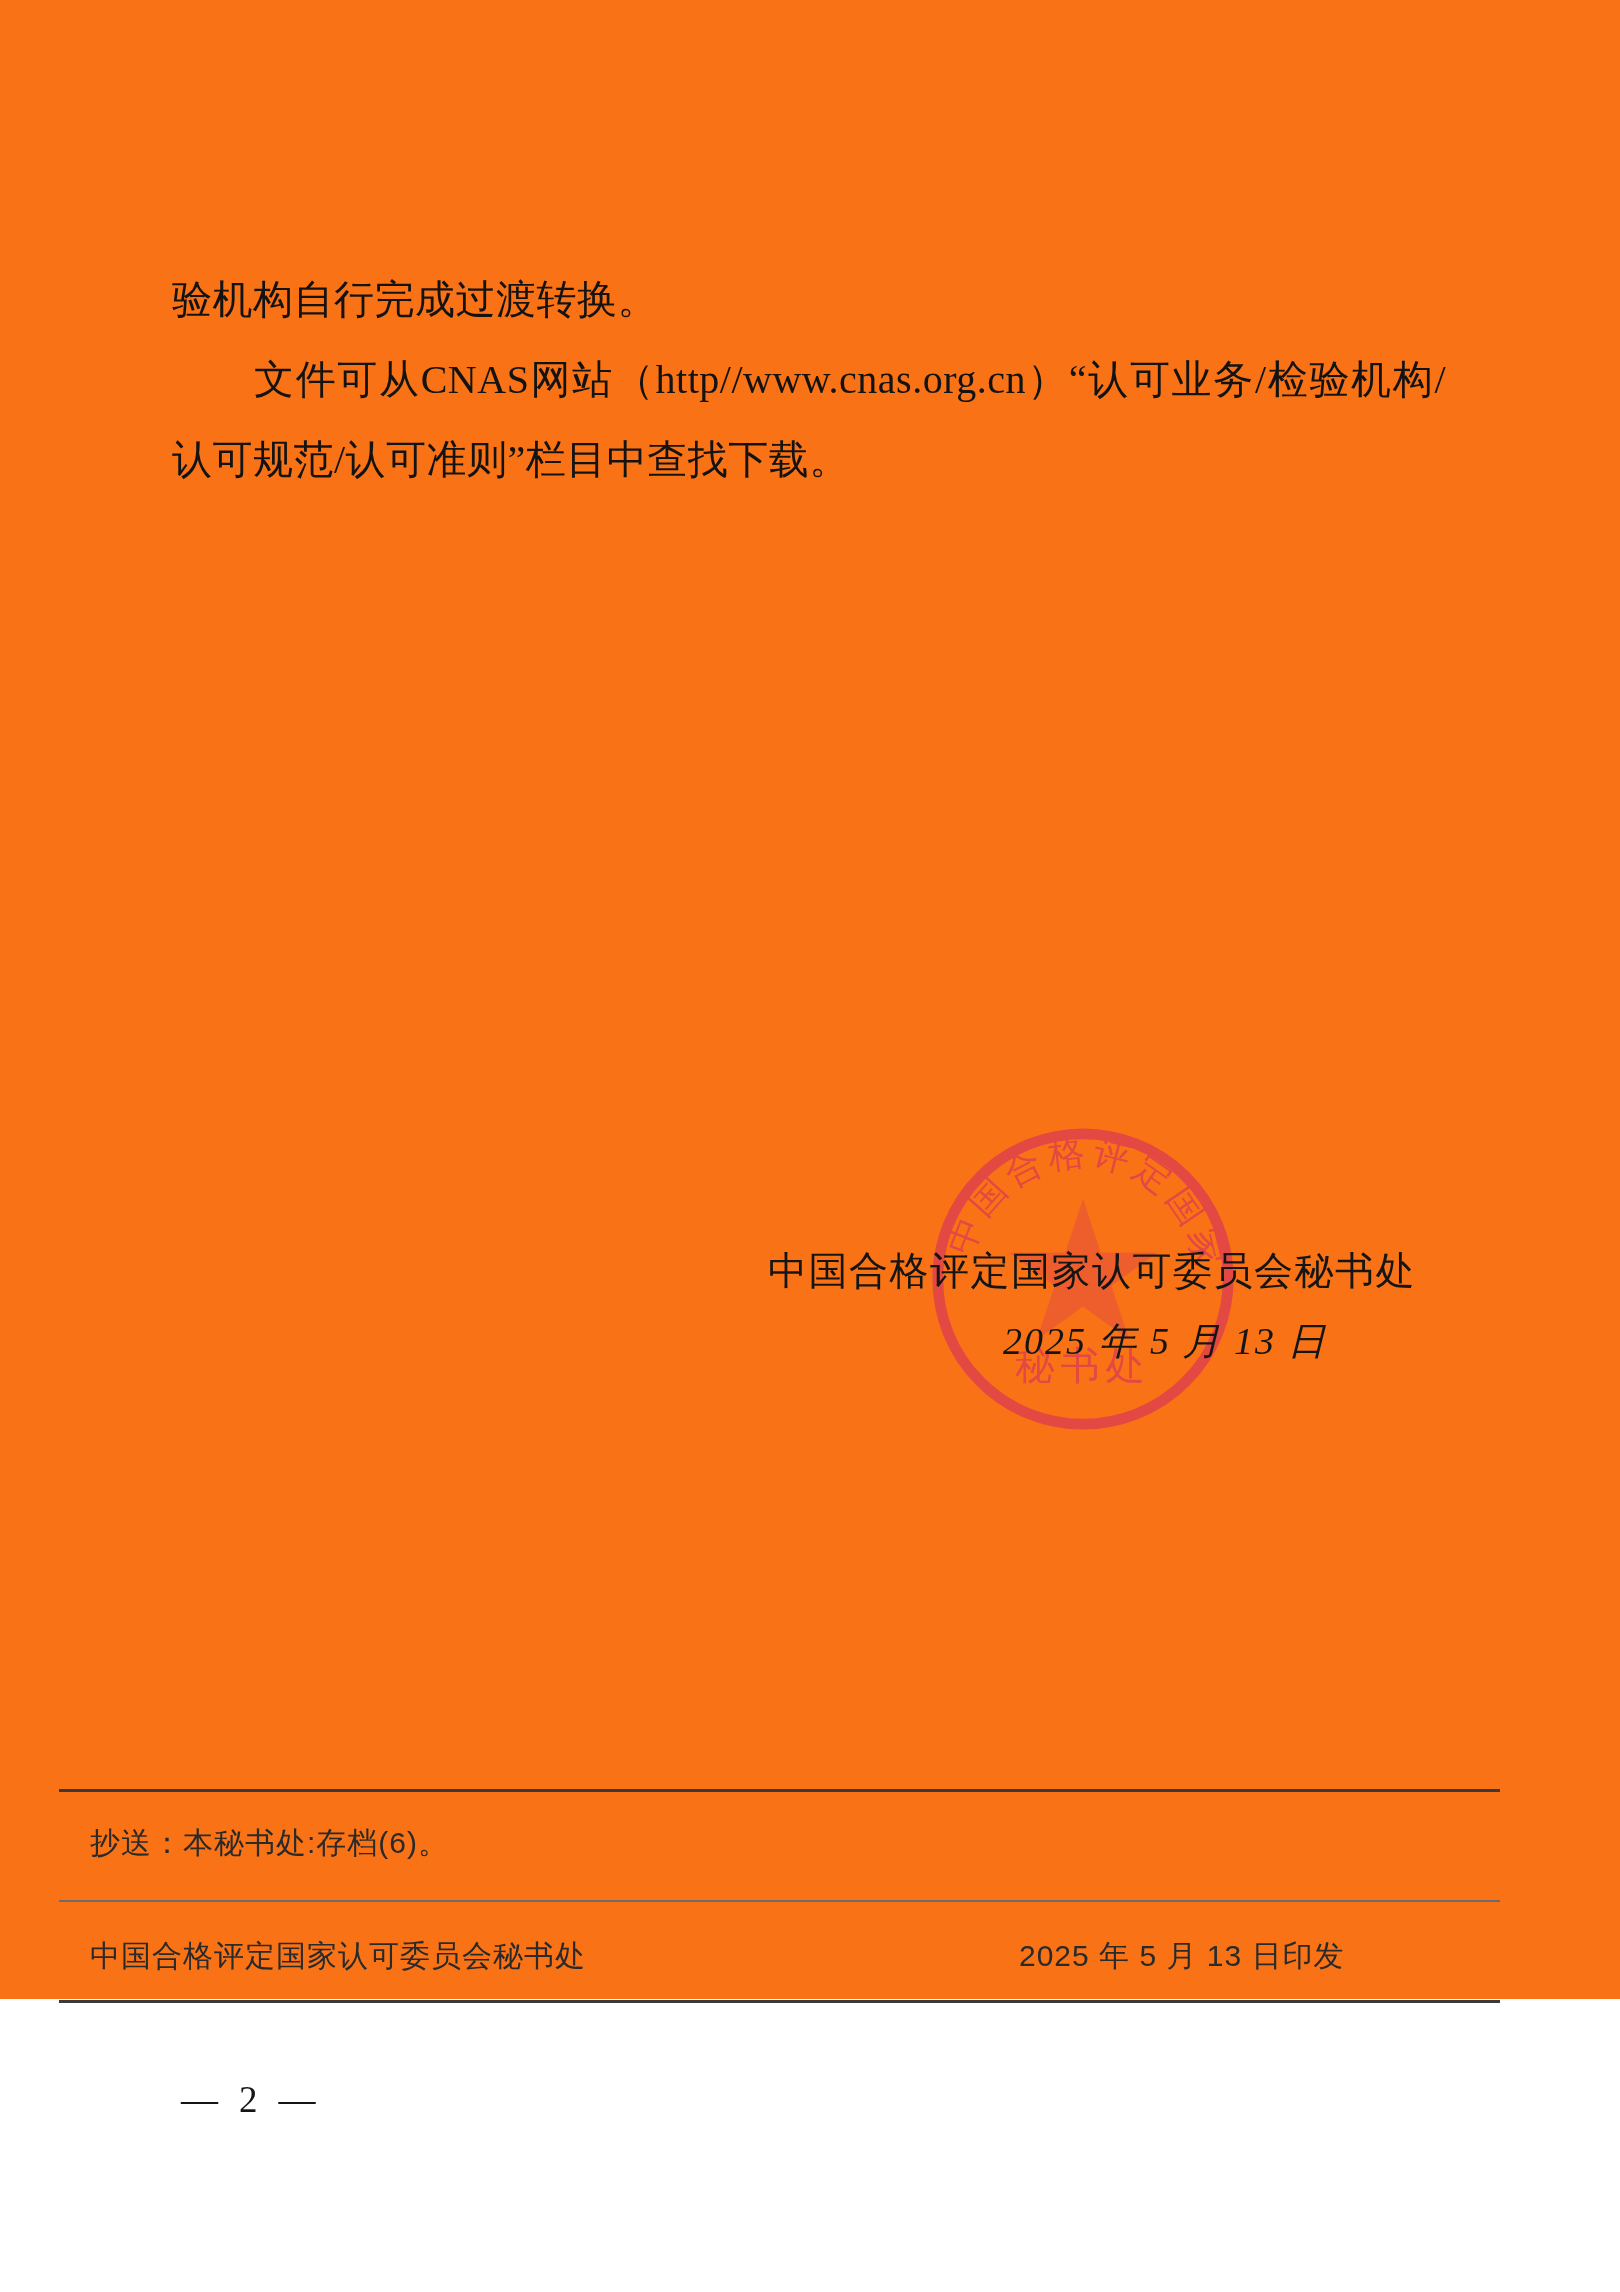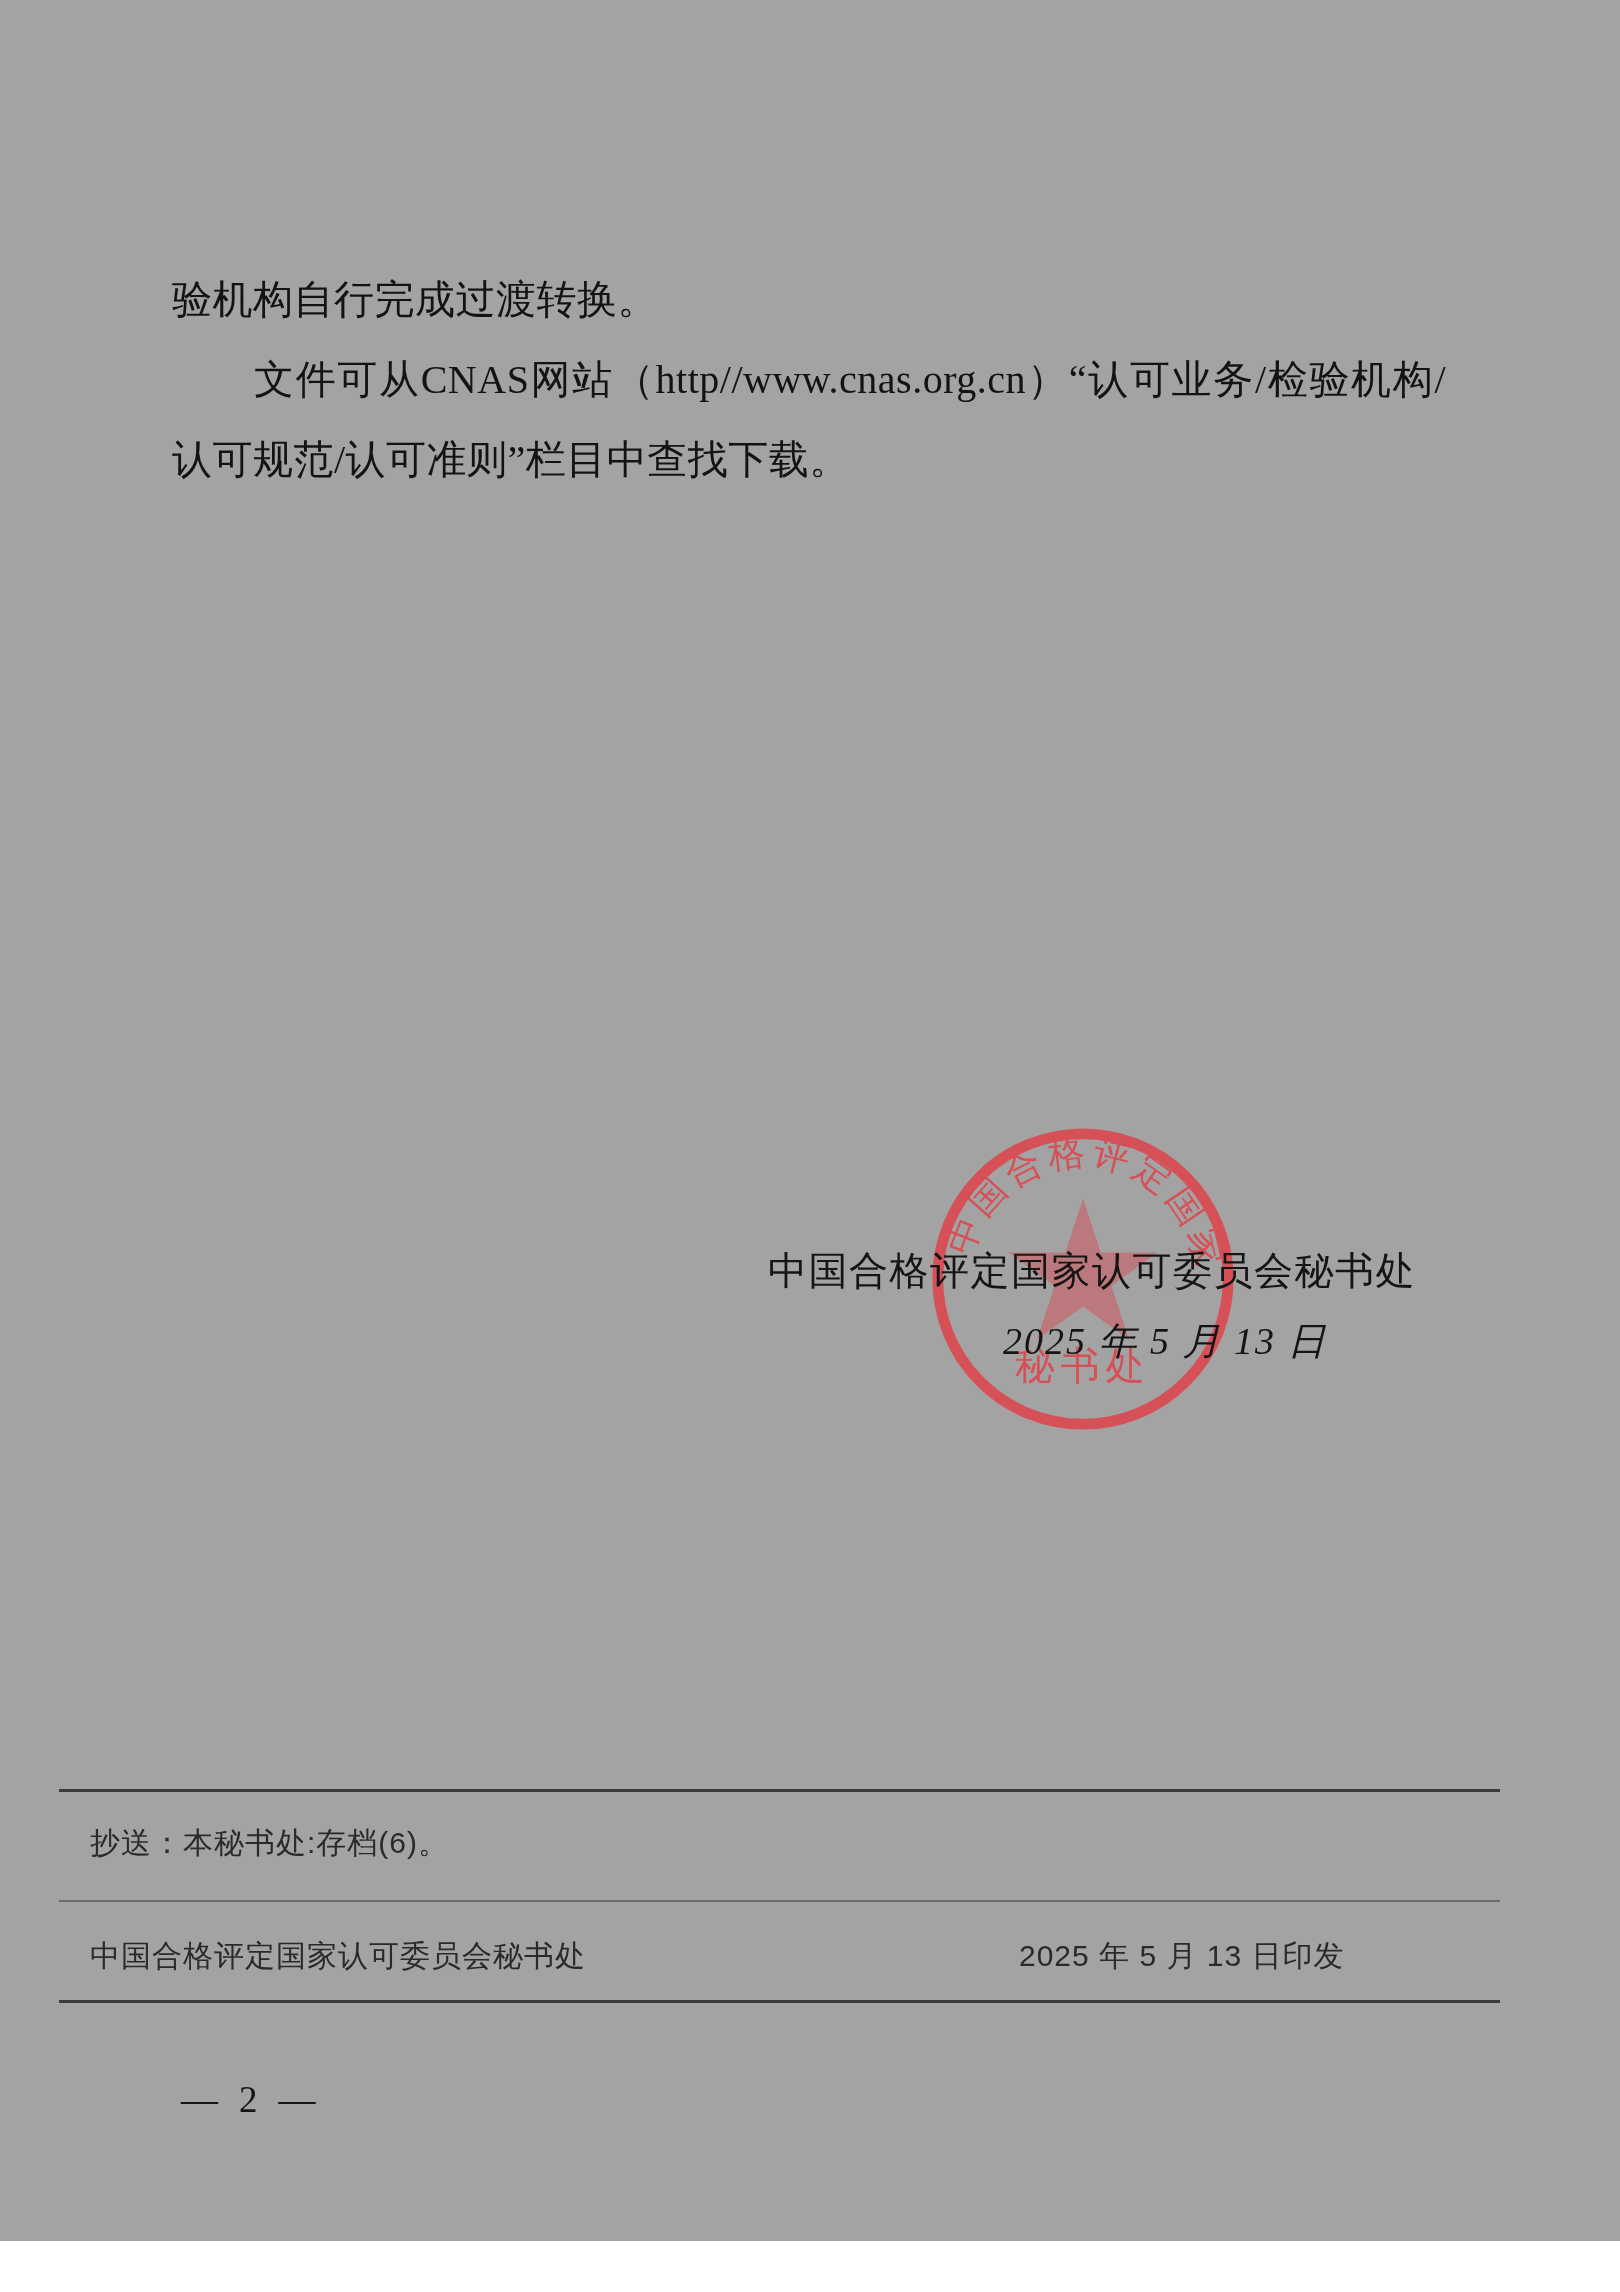--- a/index.html
+++ b/index.html
@@ -12,22 +12,22 @@
     height: 2293px;
     position: relative;
     font-family: "Liberation Serif", "DejaVu Serif", serif;
     color: #1a1a1a;
     overflow: hidden;
   }
   .page {
     position: absolute;
     top: 0; left: 0;
     width: 1620px;
-    height: 2241px;
-    background: #a3a3a3;
+    height: 1999px;
+    background: #f97316;
   }
   .content {
     position: absolute;
     left: 172px;
     top: 260px;
     width: 1274px;
   }
   .para {
     font-size: 40px;
     line-height: 80px;

